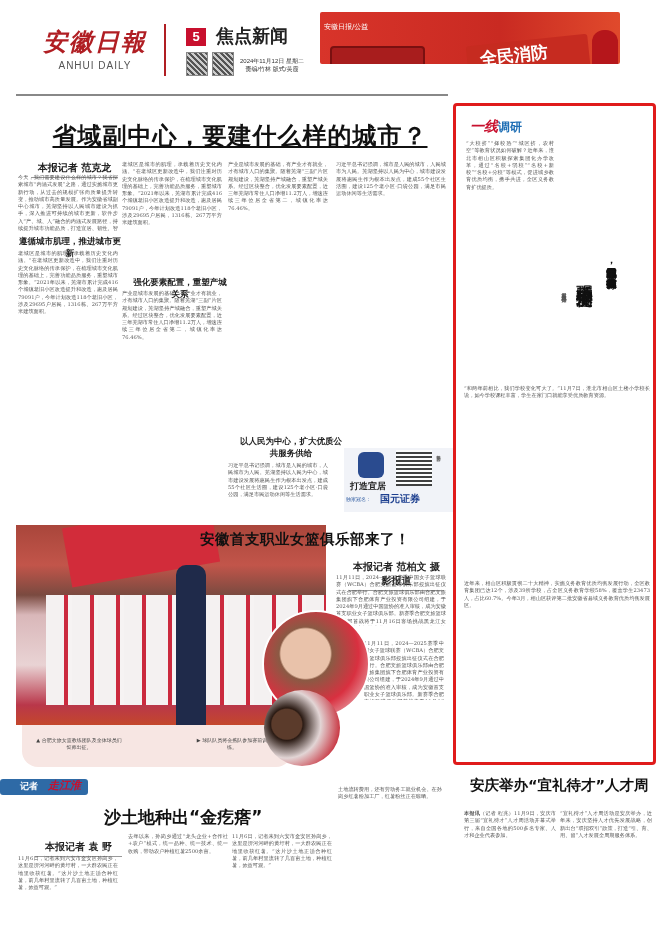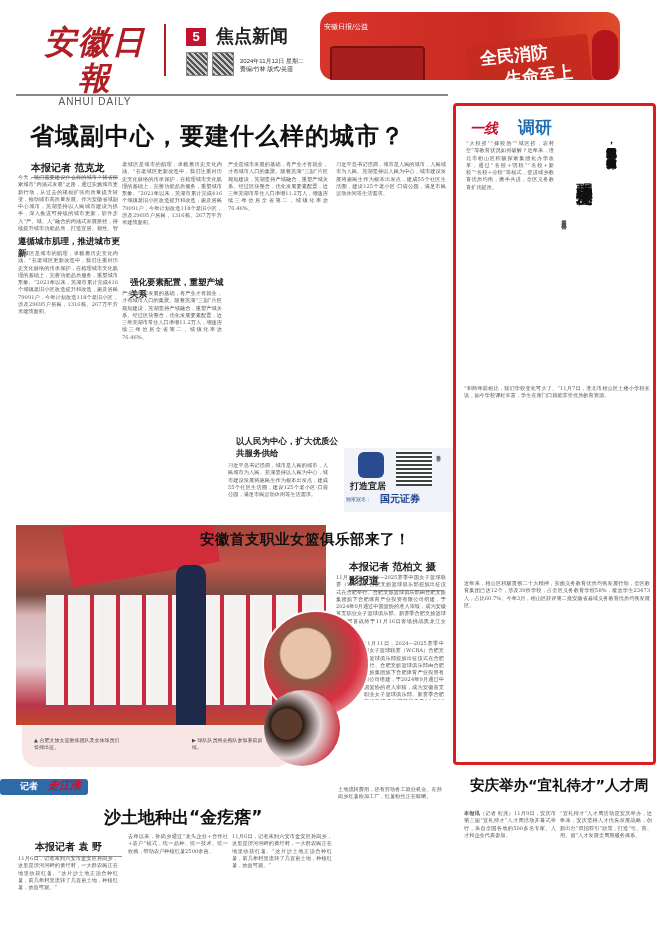--- a/index.html
+++ b/index.html
@@ -1,42 +1,42 @@
 <!DOCTYPE html>
 <html><head>
 <meta charset="utf-8">
 <style>
 *{margin:0;padding:0;box-sizing:border-box;}
 html,body{width:660px;height:946px;background:#fff;overflow:hidden;}
 body{font-family:"DejaVu Serif",serif;color:#333;position:relative;}
-.abs{position:absolute;}
+.abs{position:absolute;text-align:center;}
 .masthead-logo{left:30px;top:24px;width:130px;height:52px;text-align:center;}
-.masthead-logo .cn{font-family:"DejaVu Serif",serif;font-size:32px;color:#b01e23;font-weight:bold;letter-spacing:2px;line-height:36px;font-style:italic;}
+.masthead-logo .cn{font-family:"DejaVu Serif",serif;font-size:24px;color:#b01e23;font-weight:bold;letter-spacing:2px;line-height:36px;font-style:italic;}
 .masthead-logo .en{font-family:"Liberation Sans",sans-serif;font-size:10px;color:#555;letter-spacing:1px;}
 .masthead-sep{left:164px;top:24px;width:2px;height:52px;background:#b01e23;}
 .page-num{left:186px;top:28px;width:20px;height:18px;background:#c8102e;color:#fff;font-family:"Liberation Sans",sans-serif;font-weight:bold;font-size:13px;text-align:center;line-height:18px;}
 .section-name{left:216px;top:24px;font-size:18px;font-weight:bold;color:#222;}
 .qr{width:22px;height:24px;background:repeating-linear-gradient(45deg,#555 0 2px,#ccc 2px 4px);border:1px solid #888;}
 .date-line{left:240px;top:57px;font-size:6px;color:#333;font-family:"Liberation Sans",sans-serif;line-height:8px;}
-.banner{left:320px;top:12px;width:300px;height:68px;background:linear-gradient(90deg,#d8342a,#c92a22 60%,#e04a2c);border-radius:14px;overflow:hidden;}
+.banner{left:320px;top:12px;width:300px;height:52px;background:linear-gradient(90deg,#d8342a,#c92a22 60%,#e04a2c);border-radius:2px;overflow:hidden;}
 .banner .tag{position:absolute;left:4px;top:10px;font-size:7px;color:#fff;}
 .banner .truck{position:absolute;left:10px;top:34px;width:95px;height:40px;background:#a81d1d;border-radius:4px;border:2px solid #7a1010;}
 .banner .slogan-box{position:absolute;left:148px;top:28px;width:122px;height:50px;background:#c62b20;transform:rotate(-6deg);border-radius:3px;}
 .banner .slogan1{position:absolute;left:160px;top:32px;font-family:"Liberation Sans",sans-serif;font-weight:bold;color:#fff;font-size:17px;transform:rotate(-6deg);}
 .banner .slogan2{position:absolute;left:185px;top:52px;font-family:"Liberation Sans",sans-serif;font-weight:bold;color:#fff;font-size:17px;transform:rotate(-6deg);}
 .banner .mascot{position:absolute;left:272px;top:18px;width:26px;height:50px;background:#b5161b;border-radius:12px 12px 6px 6px;}
 .rule-top{left:16px;top:94px;width:432px;height:2px;background:#888;}
-.headline{left:30px;top:120px;width:420px;font-family:"DejaVu Sans",sans-serif;font-weight:bold;font-size:24px;color:#111;letter-spacing:1px;}
+.headline{left:30px;top:120px;width:420px;font-family:"DejaVu Sans",sans-serif;font-weight:bold;font-size:24px;color:#111;letter-spacing:1px;text-decoration:underline;}
 .byline{font-size:10px;font-weight:bold;color:#222;font-family:"DejaVu Sans",sans-serif;border-bottom:1px solid #999;padding-bottom:2px;margin-left:13px;}
 .col{font-size:5.2px;line-height:7.3px;color:#555;text-align:justify;overflow:hidden;}
 .sub{font-family:"DejaVu Sans",sans-serif;font-weight:bold;font-size:8.5px;color:#222;}
 .redbox{left:453px;top:103px;width:203px;height:662px;border:3px solid #e01b1b;border-radius:4px;}
 .yxdy{left:470px;top:116px;font-family:"DejaVu Sans",sans-serif;font-weight:bold;}
 .yxdy .a{color:#c8102e;font-size:14px;font-style:italic;}
-.yxdy .b{color:#1f6fb5;font-size:17px;margin-left:20px;}
+.yxdy .b{color:#1f6fb5;font-size:12px;}
 .vtitle{writing-mode:vertical-rl;font-family:"DejaVu Serif",serif;color:#111;}
 .photo{left:16px;top:525px;width:310px;height:200px;background:linear-gradient(180deg,#a9463b 0%,#c2554a 20%,#7a4a40 35%,#d9b7b9 45%,#e9d3d4 70%,#b9374a 90%,#c4472c 100%);overflow:hidden;}
 .flag{position:absolute;left:50px;top:-10px;width:150px;height:60px;background:#d22c3a;transform:rotate(-10deg);}
 .players{position:absolute;left:30px;top:70px;width:280px;height:110px;background:repeating-linear-gradient(90deg,#f4f1f1 0 18px,#cb2a3e 18px 22px,#f6f3f3 22px 26px);}
 .coach{position:absolute;left:160px;top:40px;width:30px;height:160px;background:#1f2a4a;border-radius:10px 10px 0 0;}
 .circle-photo{left:262px;top:610px;width:108px;height:108px;border-radius:50%;background:radial-gradient(circle at 40% 40%,#e9c2aa 0 28%,#8a5a44 30%,#d93040 60%,#f1e6e6 100%);border:2px solid #fff;}
 .circle-photo2{left:262px;top:705px;width:100px;height:100px;border-radius:50%;background:radial-gradient(circle at 30% 45%,#5b3b2b 0 22%,#2b1b14 24%,#e2d5d5 50%,#c8323e 80%);}
 .caption-box{left:22px;top:725px;width:270px;height:42px;background:#f7e6e3;border-radius:0 0 16px 16px;}
 .caption{font-size:5px;color:#444;line-height:7px;}
 .section2-title{left:200px;top:530px;font-family:"DejaVu Sans",sans-serif;font-weight:bold;font-size:14.5px;color:#111;letter-spacing:0.5px;}

